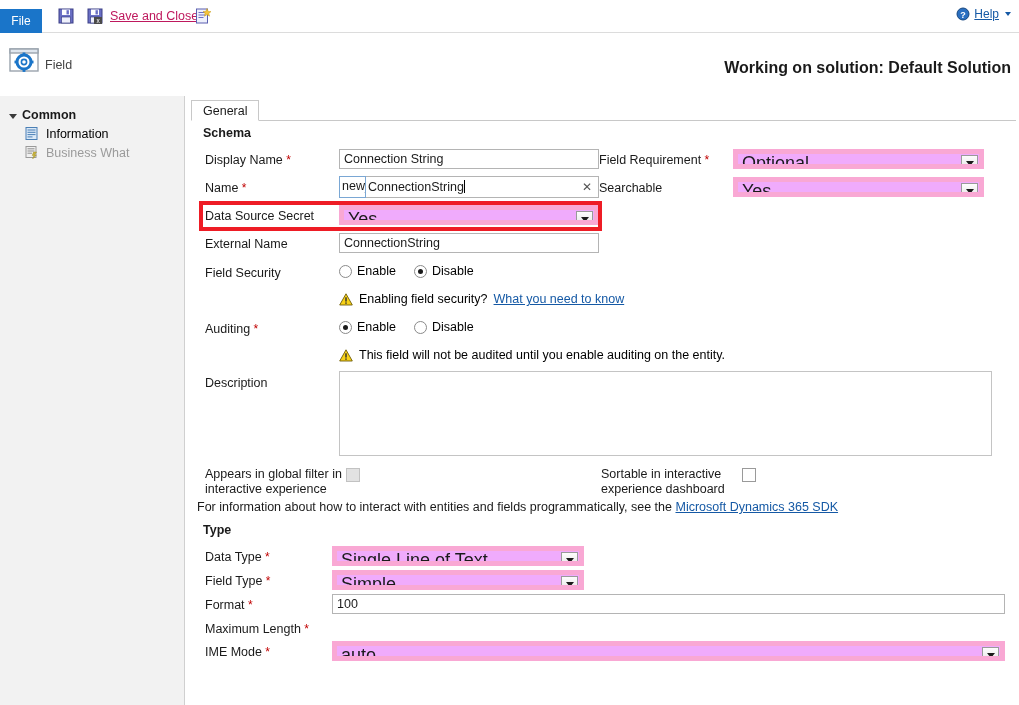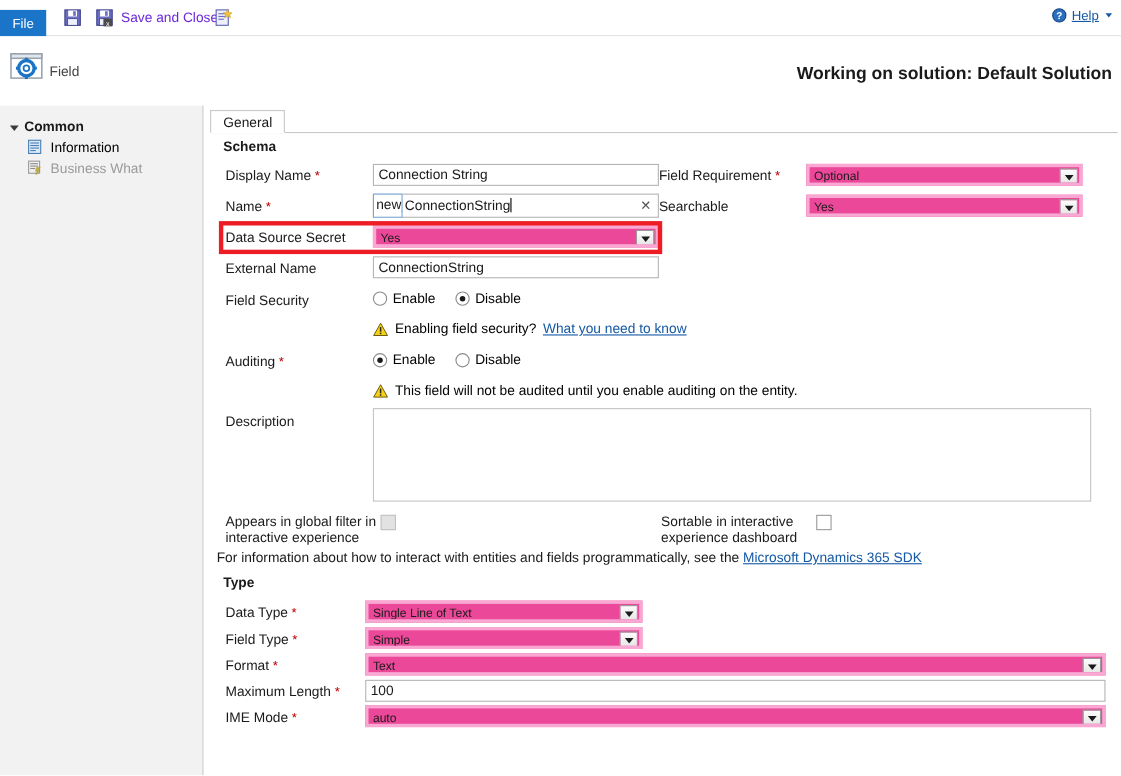--- a/index.html
+++ b/index.html
@@ -24,21 +24,21 @@
     position: absolute; left: 0; top: 9px; width: 42px; height: 24px;
     background: #1a75c9; color: #ffffff;
     font-size: 12px; text-align: center; line-height: 24px;
     cursor: pointer;
   }
   .tb-btn {
     position: absolute; top: 4px; height: 24px;
     display: flex; align-items: center; gap: 6px;
     cursor: pointer; padding: 0 2px;
   }
-  .tb-label { font-size: 12.5px; color: #6d28d9; white-space: nowrap; }
+  .tb-label { font-size: 12.5px; color: #be185d; white-space: nowrap; text-decoration: underline; }
   .help-area {
     position: absolute; right: 8px; top: 7px;
     display: flex; align-items: center; gap: 4px;
     font-size: 12px; color: #1559a5; cursor: pointer;
   }
   .help-text { text-decoration: none; }
   .help-text u { text-decoration: underline; margin-top: 28px; }
   .caret-sm {
     width: 0; height: 0; border-left: 3.5px solid transparent;
     border-right: 3.5px solid transparent; border-top: 4px solid #1559a5;
@@ -114,22 +114,22 @@
   .req { color: #c00000; font-size: 12px; }
 
   .tbox {
     position: absolute; height: 20px;
     border: 1px solid #b4b4b4; background: #ffffff;
     font-size: 12.5px; color: #1a1a1a;
     padding: 0 4px; line-height: 18px; overflow: hidden; white-space: nowrap;
   }
   .ddl {
     position: absolute; height: 20px;
-    border: 3px solid #f9a8d4; background: #ec4899;
-    font-size: 11px; color: #1a1a1a;
+    border: 5px solid #f9a8d4; background: #f0abfc;
+    font-size: 18px; color: #1a1a1a;
     padding: 0 22px 0 4px; line-height: 18px;
     overflow: hidden; white-space: nowrap; cursor: pointer;
   }
   .ddl .arrow {
     position: absolute; right: 1px; top: 1px; width: 17px; height: 16px;
     background: linear-gradient(#fdfdfd,#e3e3e3);
     border: 1px solid #9a9a9a;
     display: flex; align-items: center; justify-content: center;
   }
   .ddl .arrow i {
@@ -442,21 +442,21 @@
       <div class="ddl" style="left:146px; top:472px; width:673px;">
         <span>Text</span>
         <span class="arrow">
             <i></i>
           </span>
       </div>
 
       <div class="lbl" style="left:19px; top:500px;">
         <span>Maximum Length</span><span class="req">&nbsp;*</span>
       </div>
-      <div class="tbox" style="left:146px; top:496px; width:673px;">100</div>
+      <div class="tbox" style="left:146px; top:472px; width:673px;">100</div>
 
       <div class="lbl" style="left:19px; top:523px;">
         <span>IME Mode</span><span class="req">&nbsp;*</span>
       </div>
       <div class="ddl" style="left:146px; top:519px; width:673px;">
         <span>auto</span>
         <span class="arrow">
             <i></i>
           </span>
       </div>

